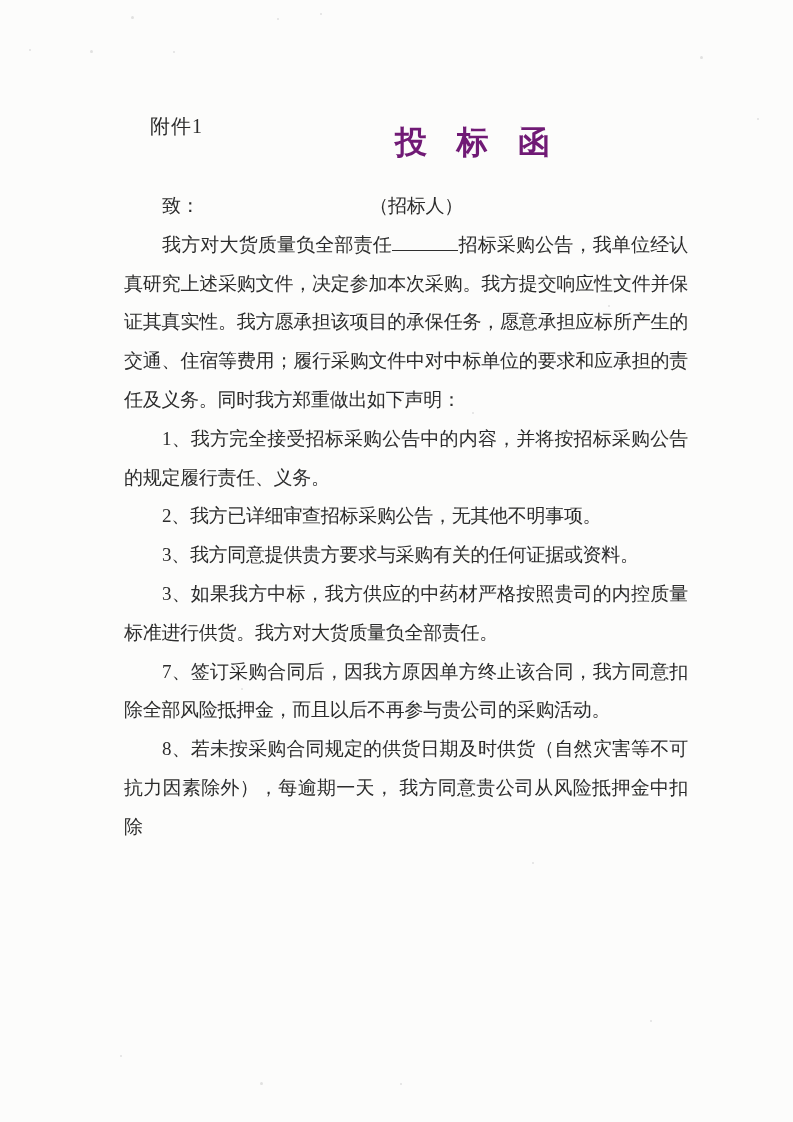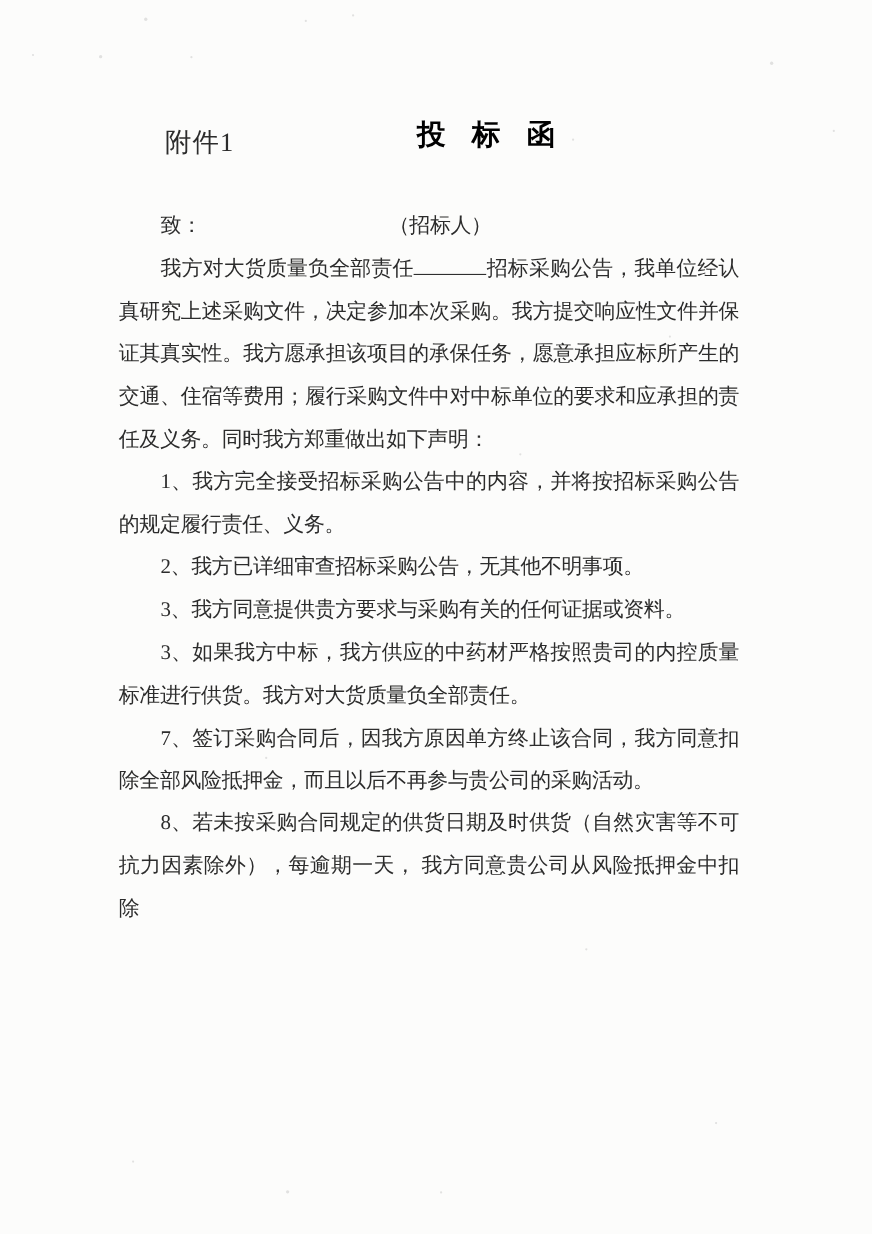--- a/index.html
+++ b/index.html
@@ -11,30 +11,30 @@
   }
   .page{
     position:relative;
     width:793px;height:1122px;
     background:#fcfcfb;
     color:#2c2c2c;
   }
   
   .attachment{
     position:absolute;left:150px;top:113px;
-    font-size:24px;letter-spacing:1px;color:#2c2c2c;
+    font-size:20px;letter-spacing:1px;color:#2c2c2c;
   }
   .doc-title{
-    position:absolute;left:379px;top:105px;margin:0;
-    font-size:26px;font-weight:700;color:#000000;
+    position:absolute;left:379px;top:105px;margin:16px;
+    font-size:32px;font-weight:700;color:#701a75;
     letter-spacing:0.92em;white-space:nowrap;
   }
   
   .body-block{
-    position:absolute;left:108px;top:187px;width:564px;
+    position:absolute;left:124px;top:187px;width:564px;
     font-size:19px;line-height:38.8px;letter-spacing:-0.3px;
     text-align:justify;text-justify:inter-ideograph;color:#2c2c2c;
   }
   .body-block p{margin:0;text-indent:2em;}
   .recipient-gap{display:inline-block;width:170px;}
   .blank-underline{
     display:inline-block;width:66px;height:1px;
     border-bottom:1.6px solid #2f2f2f;
   }
   

